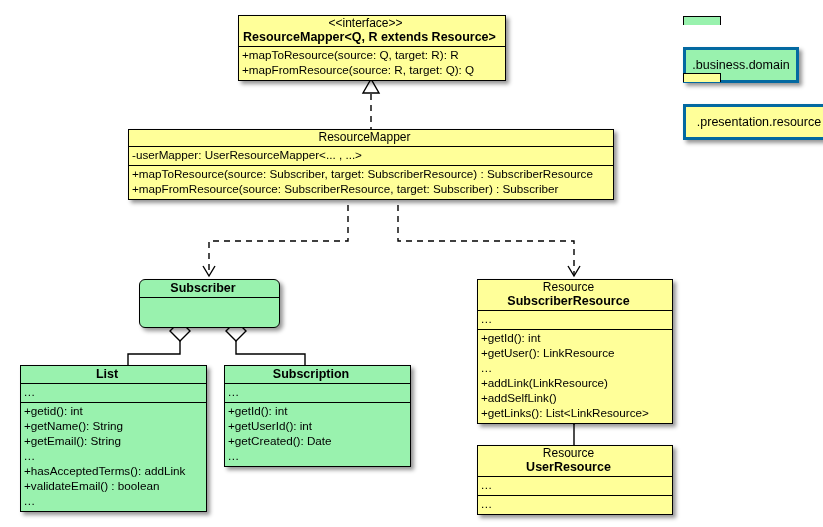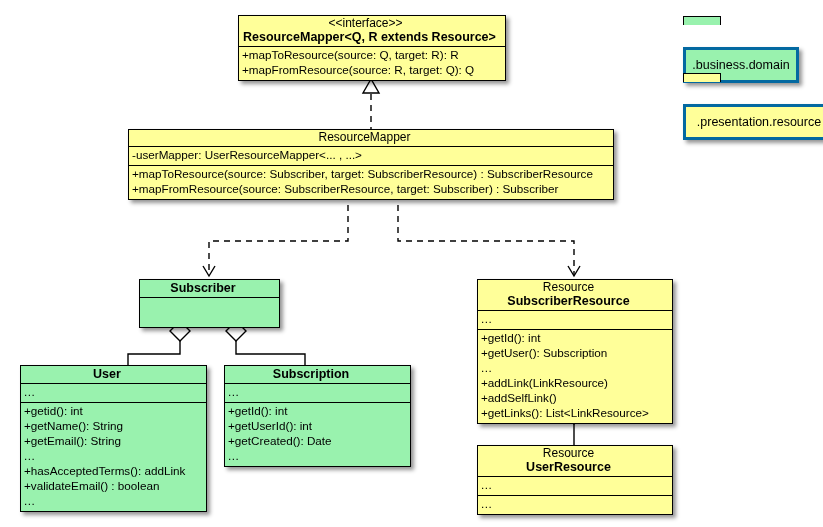--- a/index.html
+++ b/index.html
@@ -159,30 +159,30 @@
     </div>
     <div class="cls-compartment">
       <div class="cls-line">-userMapper: UserResourceMapper&lt;... , ...&gt;</div>
     </div>
     <div class="cls-compartment">
       <div class="cls-line">+mapToResource(source: Subscriber, target: SubscriberResource) : SubscriberResource</div>
       <div class="cls-line">+mapFromResource(source: SubscriberResource, target: Subscriber) : Subscriber</div>
     </div>
   </div>
 
-  <div class="uml-class green" style="left:139px; top:279px; width:141px;">
+  <div class="uml-class green" style="left:139px; top:279px; width:141px;border-radius:6px;">
     <div class="cls-header">
       <span class="cls-name">Subscriber</span>
     </div>
     <div class="cls-compartment empty-body"></div>
   </div>
 
   <div class="uml-class green" style="left:20px; top:365px; width:187px;">
     <div class="cls-header">
-      <span class="cls-name">User</span>
+      <span class="cls-name">List</span>
     </div>
     <div class="cls-compartment">
       <div class="cls-line dots">...</div>
     </div>
     <div class="cls-compartment">
       <div class="cls-line">+getid(): int</div>
       <div class="cls-line">+getName(): String</div>
       <div class="cls-line">+getEmail(): String</div>
       <div class="cls-line dots">...</div>
       <div class="cls-line">+hasAcceptedTerms(): addLink</div>
@@ -209,21 +209,21 @@
   <div class="uml-class yellow" style="left:477px; top:279px; width:196px;">
     <div class="cls-header">
       <span class="cls-stereotype">Resource</span>
       <span class="cls-name">SubscriberResource</span>
     </div>
     <div class="cls-compartment">
       <div class="cls-line dots">...</div>
     </div>
     <div class="cls-compartment">
       <div class="cls-line">+getId(): int</div>
-      <div class="cls-line">+getUser(): Subscription</div>
+      <div class="cls-line">+getUser(): LinkResource</div>
       <div class="cls-line dots">...</div>
       <div class="cls-line">+addLink(LinkResource)</div>
       <div class="cls-line">+addSelfLink()</div>
       <div class="cls-line">+getLinks(): List&lt;LinkResource&gt;</div>
     </div>
   </div>
 
   <div class="uml-class yellow" style="left:477px; top:445px; width:196px;">
     <div class="cls-header">
       <span class="cls-stereotype">Resource</span>

